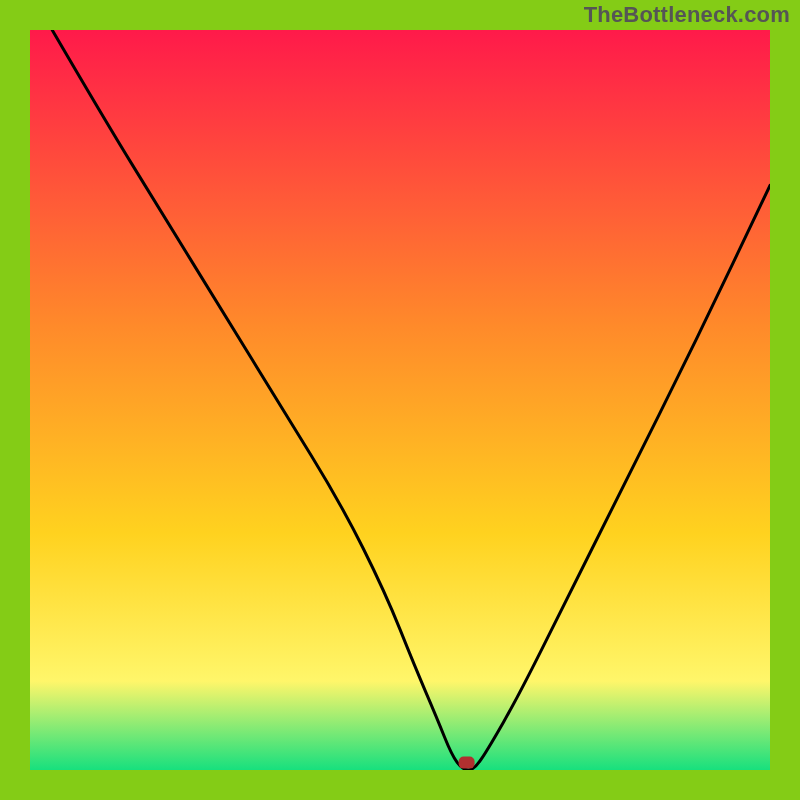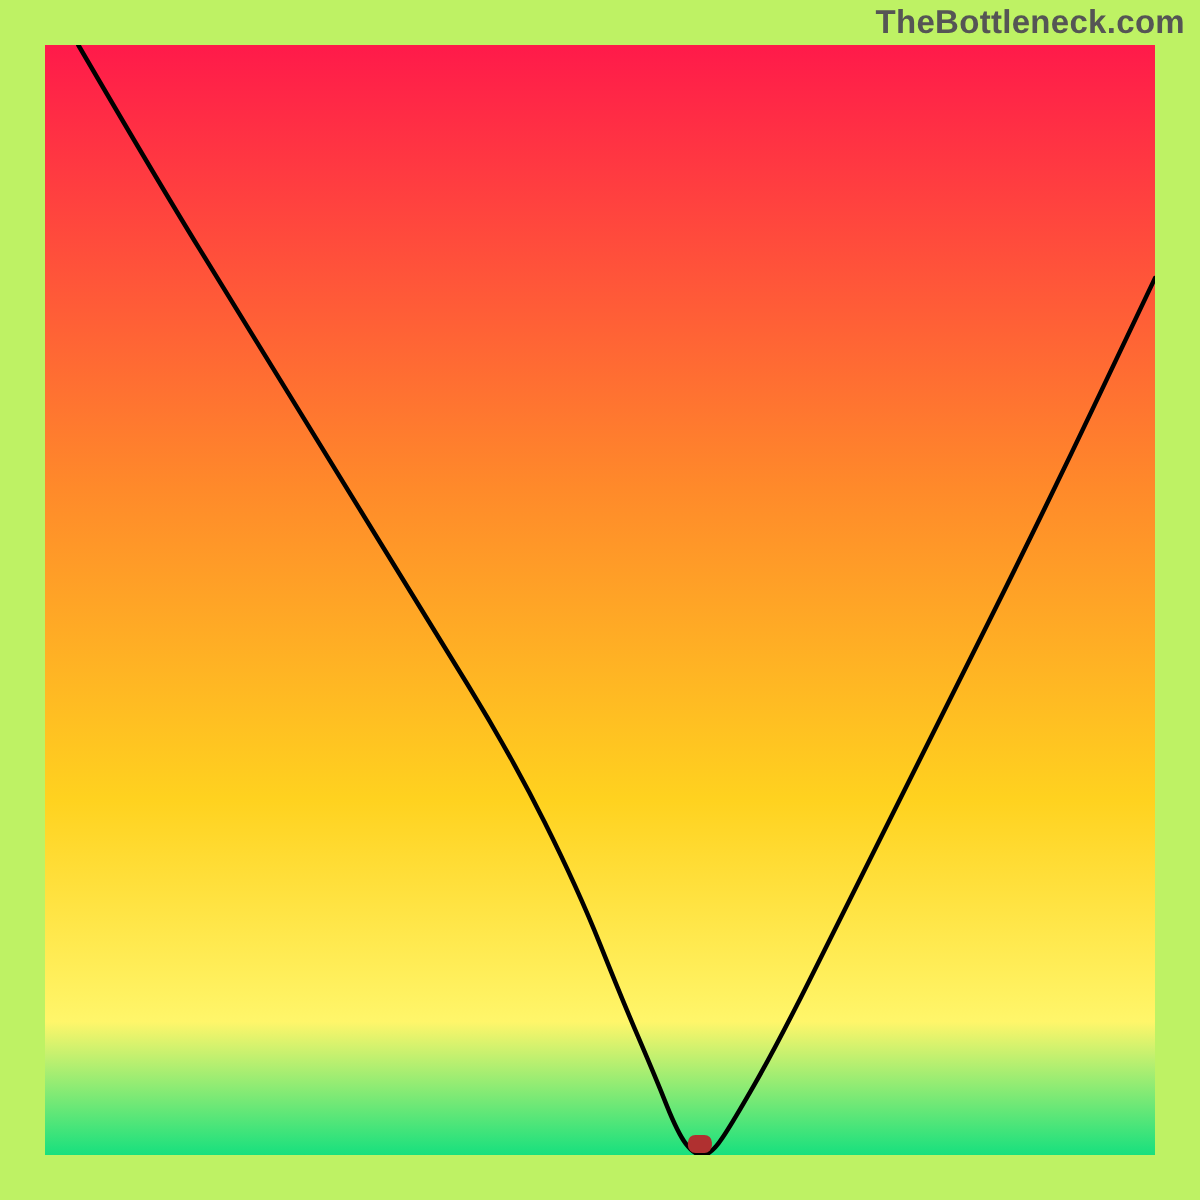--- a/index.html
+++ b/index.html
@@ -8,21 +8,21 @@
     width: 800px;
     height: 800px;
     background: #000;
     font-family: Arial, Helvetica, sans-serif;
     overflow: hidden;
   }
   .frame {
     position: relative;
     width: 800px;
     height: 800px;
-    background: #bef264;
+    background: #84cc16;
   }
   .watermark {
     position: absolute;
     top: 2px;
     right: 10px;
     color: #555;
     font-size: 22px;
     font-weight: 600;
     letter-spacing: 0.2px;
     font-family: Arial, sans-serif;

